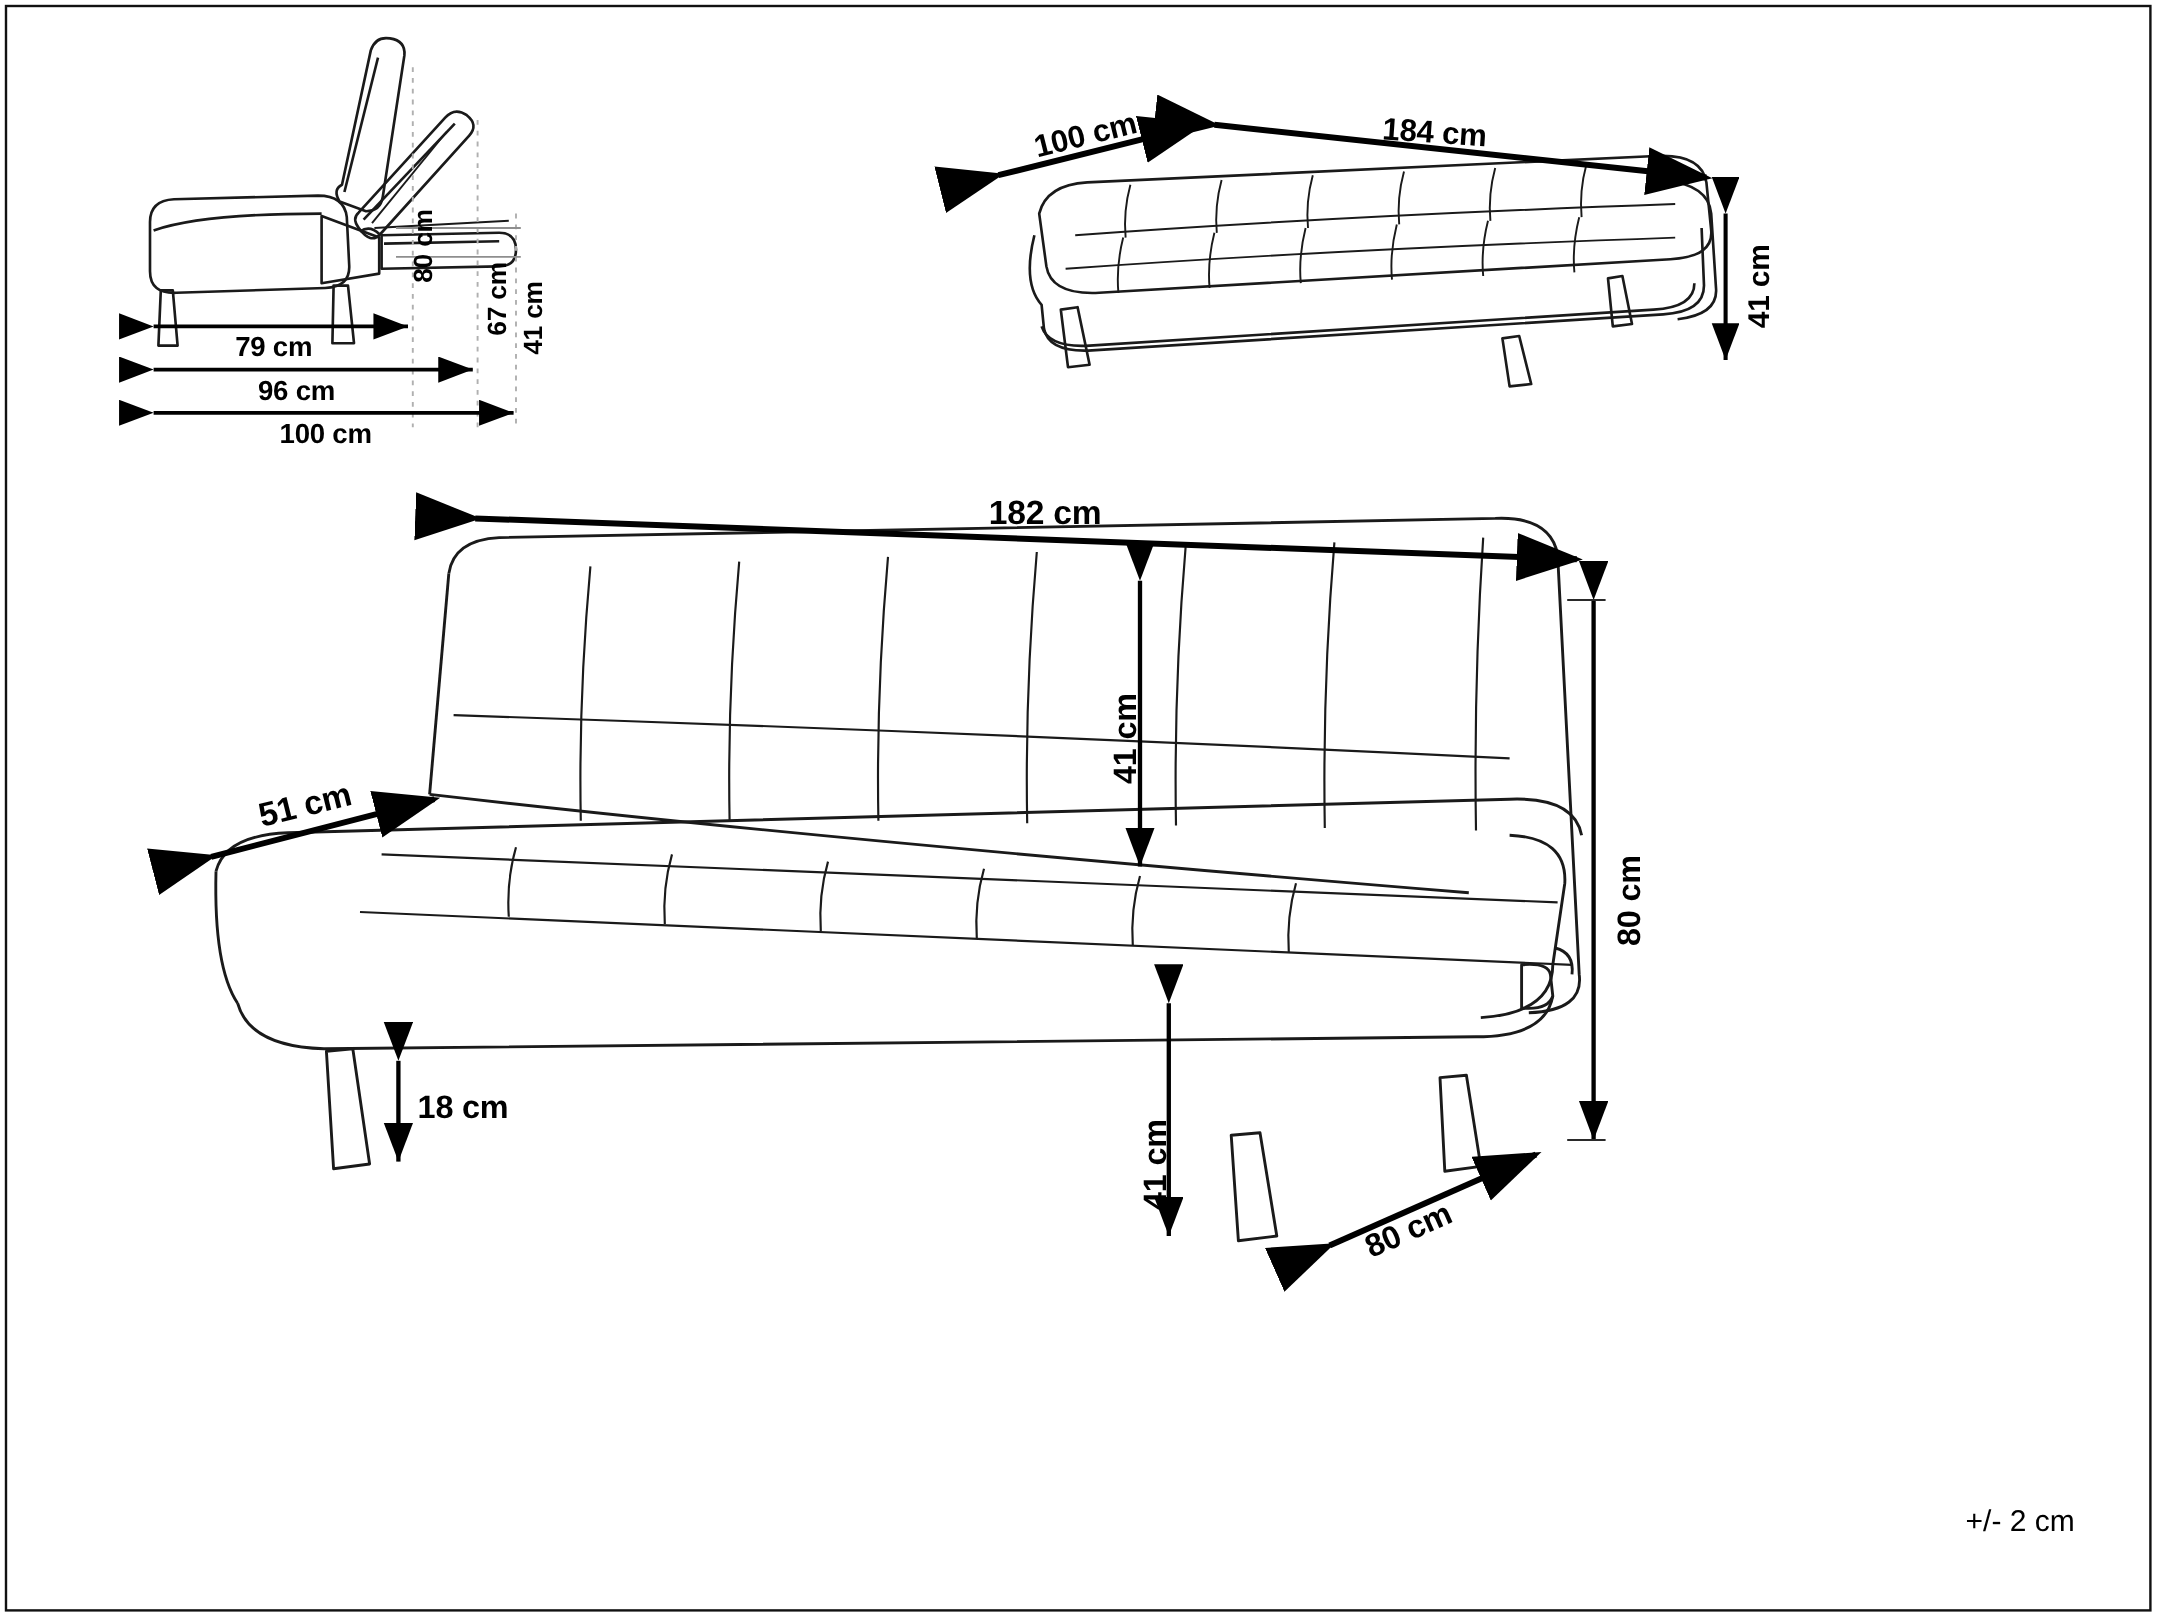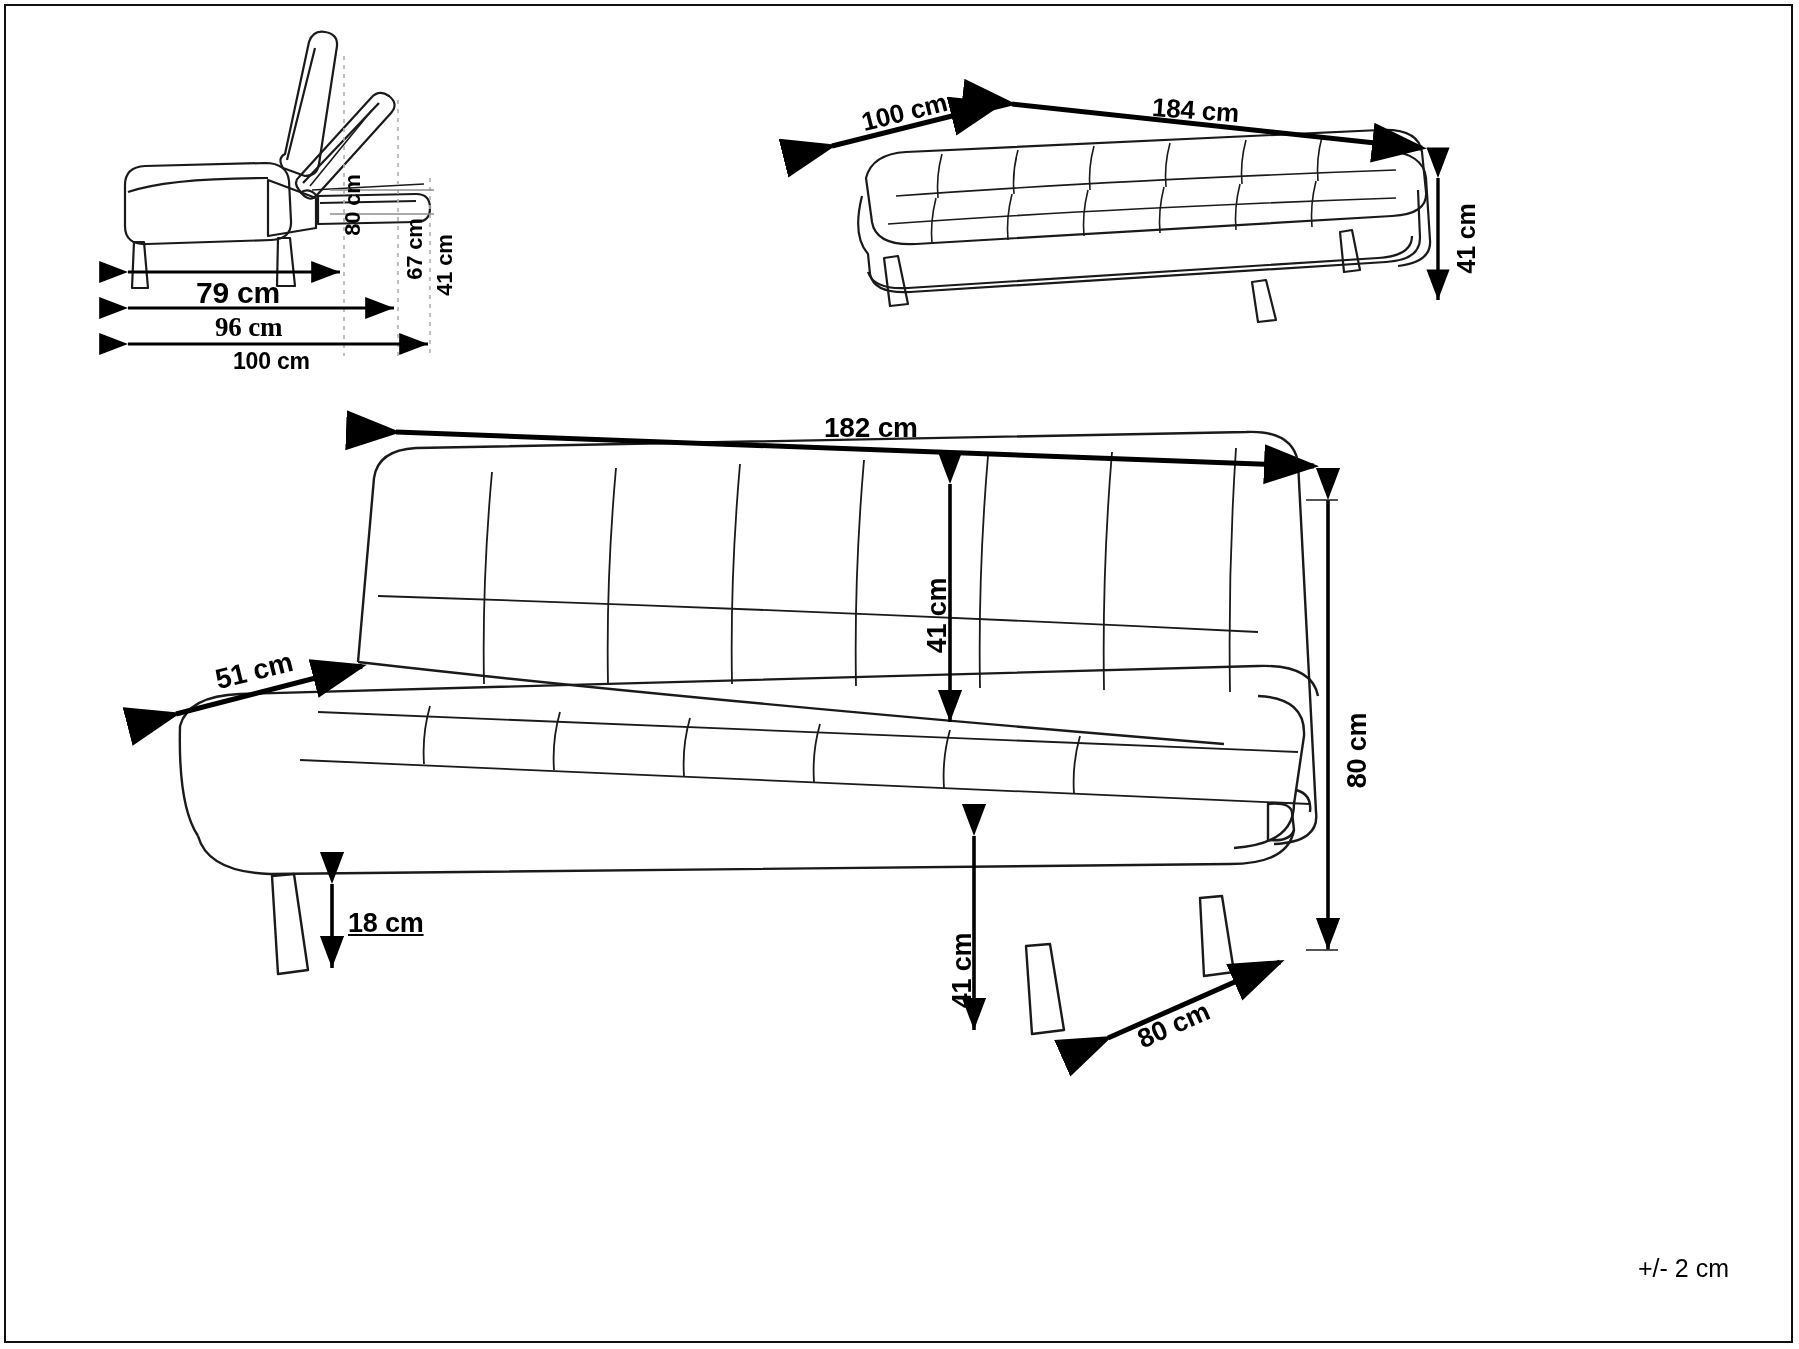--- a/index.html
+++ b/index.html
@@ -182,34 +182,34 @@
       <line x1="332" y1="884" x2="332" y2="968" marker-start="url(#ahs)" marker-end="url(#ahs)"></line>
 
       <line x1="974" y1="836" x2="974" y2="1030" marker-start="url(#ahs)" marker-end="url(#ahs)"></line>
     </g>
     <g stroke="#2a2a2a" stroke-width="1.6">
       <line x1="1306" y1="500" x2="1338" y2="500"></line>
       <line x1="1306" y1="950" x2="1338" y2="950"></line>
     </g>
   </svg>
 
-  <div class="dimlabel" style="left:196px;top:276px;font-size:30px;">79 cm</div>
-  <div class="dimlabel" style="left:215px;top:312px;font-size:27px;font-family:Liberation Serif, serif;">96 cm</div>
+  <div class="dimlabel" style="left:196px;top:276px;font-size:23px;">79 cm</div>
+  <div class="dimlabel" style="left:215px;top:312px;font-size:23px;">96 cm</div>
   <div class="dimlabel" style="left:233px;top:348px;font-size:23px;">100 cm</div>
   <div class="dimlabel rot90" style="left:322px;top:192px;font-size:22px;">80 cm</div>
   <div class="dimlabel rot90" style="left:384px;top:236px;font-size:22px;">67 cm</div>
   <div class="dimlabel rot90" style="left:414px;top:252px;font-size:22px;">41 cm</div>
 
   <div class="dimlabel" style="left:861px;top:97px;font-size:26px;transform:rotate(-14deg);">100 cm</div>
   <div class="dimlabel" style="left:1152px;top:95px;font-size:26px;transform:rotate(4deg);">184 cm</div>
   <div class="dimlabel rot90" style="left:1432px;top:224px;font-size:25px;">41 cm</div>
 
   <div class="dimlabel" style="left:776px;top:412px;font-size:28px;margin-left:48px;">182 cm</div>
   <div class="dimlabel" style="left:215px;top:655px;font-size:28px;transform:rotate(-14deg);">51 cm</div>
   <div class="dimlabel rot90" style="left:900px;top:600px;font-size:27px;">41 cm</div>
   <div class="dimlabel rot90" style="left:1320px;top:735px;font-size:27px;">80 cm</div>
-  <div class="dimlabel" style="left:348px;top:908px;font-size:27px;text-decoration:underline;">18 cm</div>
+  <div class="dimlabel" style="left:348px;top:908px;font-size:27px;">18 cm</div>
   <div class="dimlabel rot90" style="left:925px;top:955px;font-size:27px;">41 cm</div>
   <div class="dimlabel" style="left:1136px;top:1010px;font-size:27px;transform:rotate(-24deg);">80 cm</div>
 
   <div class="tol" style="left:1638px;top:1254px;font-size:25px;">+/- 2 cm</div>
 
 </div>
 
 </body></html>

